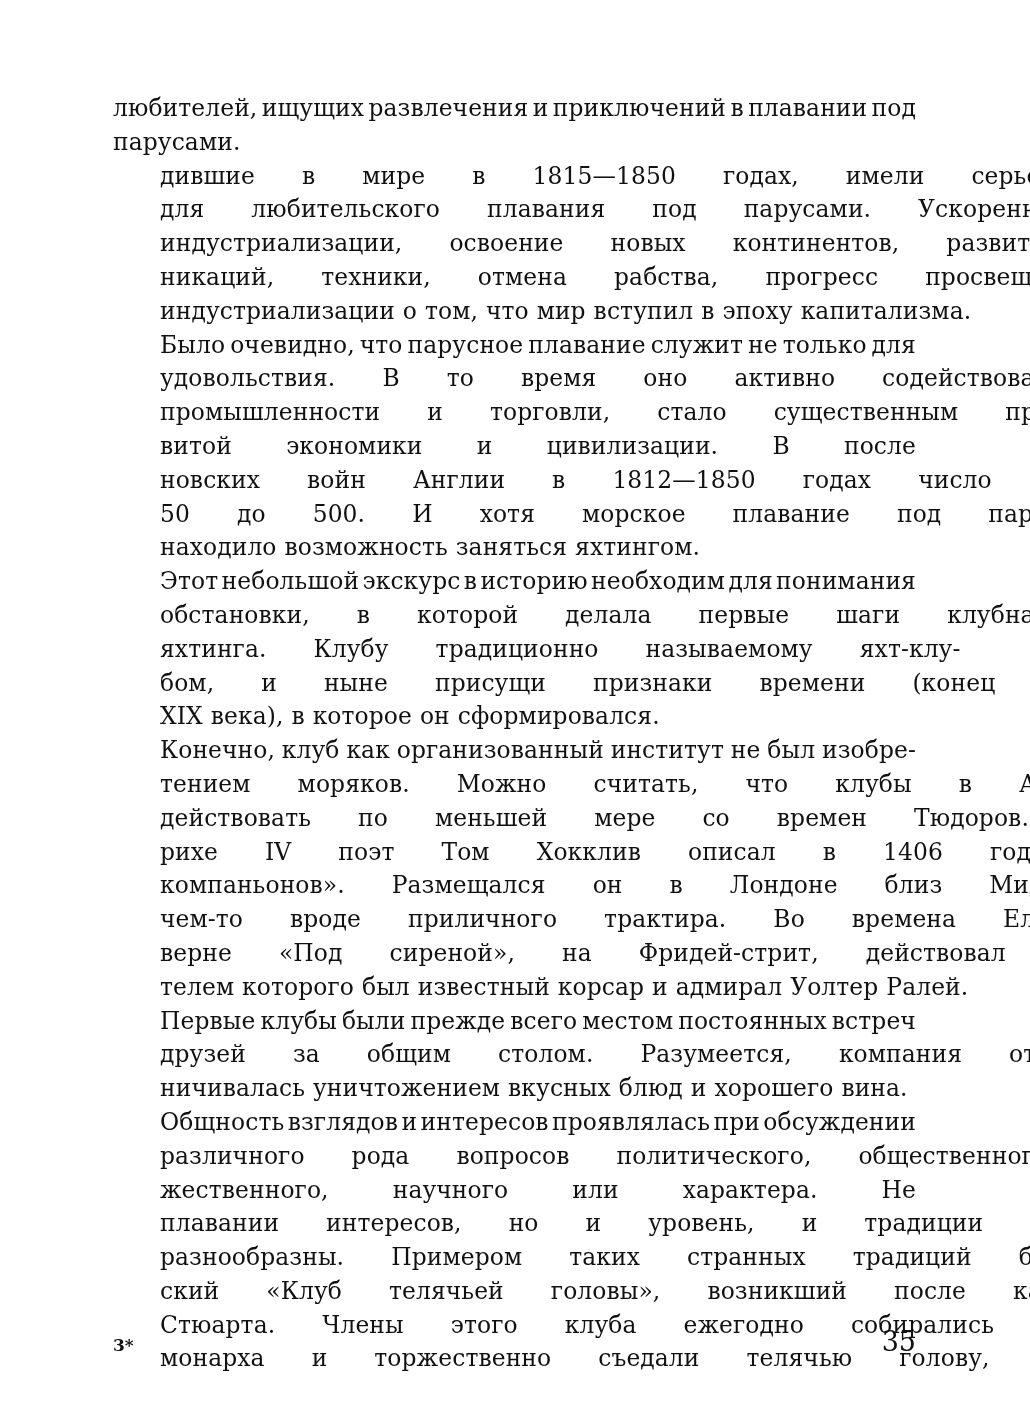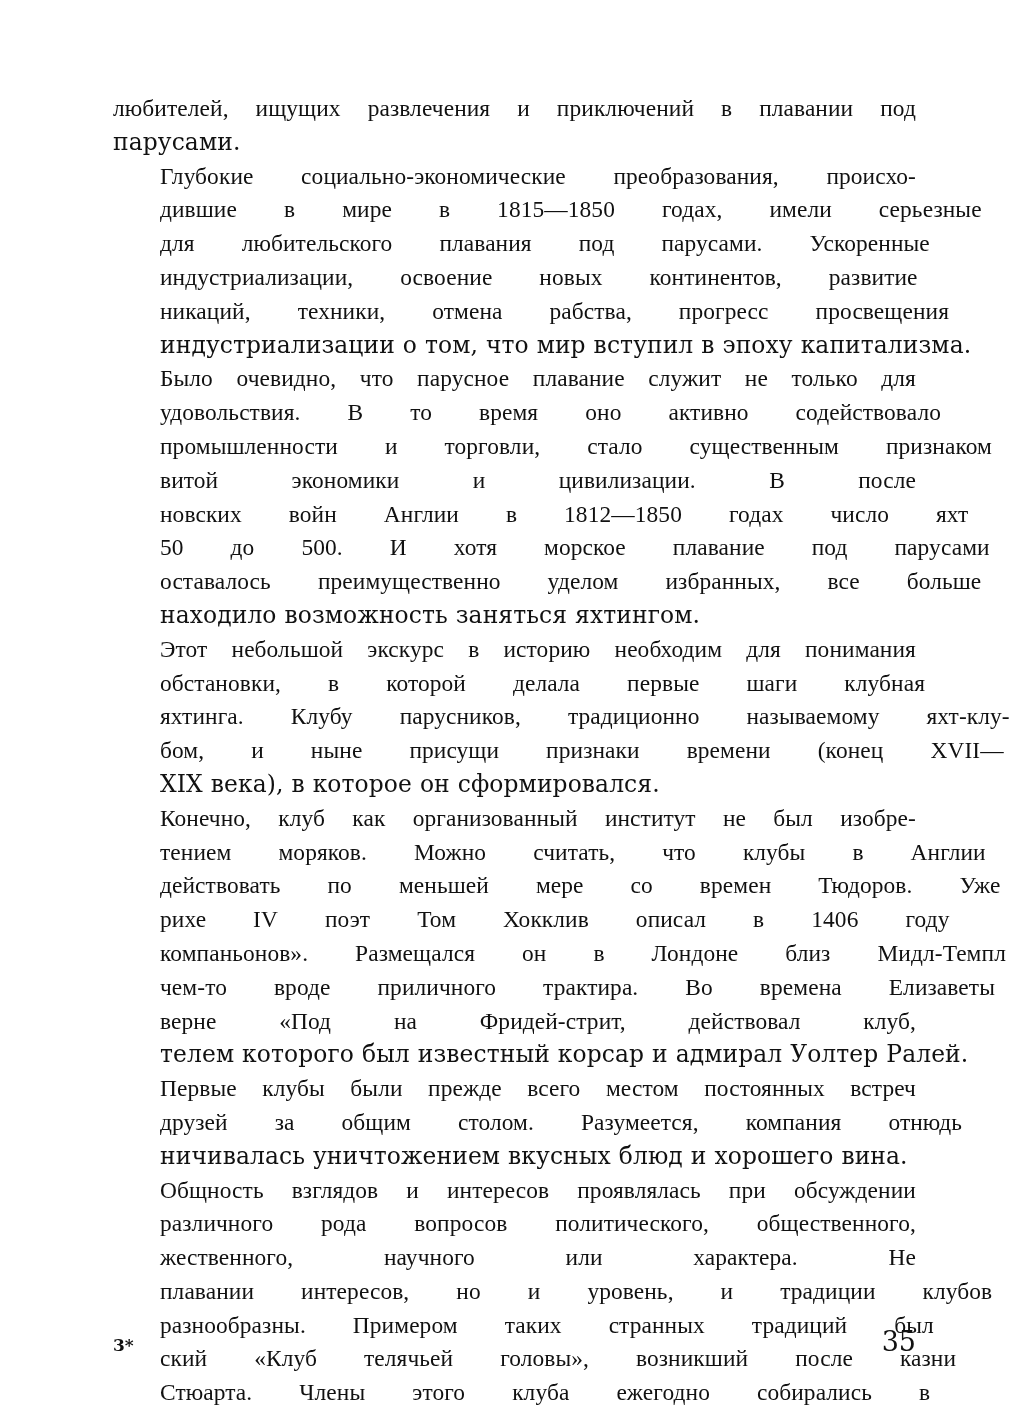--- a/index.html
+++ b/index.html
@@ -41,21 +41,20 @@
   }
   .para .ln {
     display: block;
     white-space: pre;
   }
   
   .para .ln.just {
     display: flex;
     justify-content: space-between;
     white-space: normal;
-    font-family: Liberation Serif, serif;
   }
   .para .ln.just.indent {
     text-indent: 0;
     padding-left: 47px;
   }
   .para .ln.just > span {
     white-space: pre;
   }
   .footer {
     position: absolute;
@@ -90,26 +89,20 @@
           <span>развлечения</span>
           <span>и</span>
           <span>приключений</span>
           <span>в</span>
           <span>плавании</span>
           <span>под</span>
         </span>
         <span class="ln">парусами.</span>
       </p>
       <p class="para">
-        <span class="ln just indent">
-          <span>Глубокие</span>
-          <span>социально-экономические</span>
-          <span>преобразования,</span>
-          <span>происхо-</span>
-        </span>
         <span class="ln just">
           <span>дившие</span>
           <span>в</span>
           <span>мире</span>
           <span>в</span>
           <span>1815—1850</span>
           <span>годах,</span>
           <span>имели</span>
           <span>серьезные</span>
         </span>
@@ -189,28 +182,20 @@
           <span>50</span>
           <span>до</span>
           <span>500.</span>
           <span>И</span>
           <span>хотя</span>
           <span>морское</span>
           <span>плавание</span>
           <span>под</span>
           <span>парусами</span>
         </span>
-        <span class="ln just">
-          <span>оставалось</span>
-          <span>преимущественно</span>
-          <span>уделом</span>
-          <span>избранных,</span>
-          <span>все</span>
-          <span>больше</span>
-        </span>
         <span class="ln">находило возможность заняться яхтингом.</span>
       </p>
       <p class="para">
         <span class="ln just indent">
           <span>Этот</span>
           <span>небольшой</span>
           <span>экскурс</span>
           <span>в</span>
           <span>историю</span>
           <span>необходим</span>
@@ -222,21 +207,20 @@
           <span>в</span>
           <span>которой</span>
           <span>делала</span>
           <span>первые</span>
           <span>шаги</span>
           <span>клубная</span>
         </span>
         <span class="ln just">
           <span>яхтинга.</span>
           <span>Клубу</span>
-          <span>парусников,</span>
           <span>традиционно</span>
           <span>называемому</span>
           <span>яхт-клу-</span>
         </span>
         <span class="ln just">
           <span>бом,</span>
           <span>и</span>
           <span>ныне</span>
           <span>присущи</span>
           <span>признаки</span>
@@ -302,20 +286,21 @@
           <span>вроде</span>
           <span>приличного</span>
           <span>трактира.</span>
           <span>Во</span>
           <span>времена</span>
           <span>Елизаветы</span>
         </span>
         <span class="ln just">
           <span>верне</span>
           <span>«Под</span>
+          <span>сиреной»,</span>
           <span>на</span>
           <span>Фридей-стрит,</span>
           <span>действовал</span>
           <span>клуб,</span>
         </span>
         <span class="ln">телем которого был известный корсар и адмирал Уолтер Ралей.</span>
       </p>
       <p class="para">
         <span class="ln just indent">
           <span>Первые</span>

